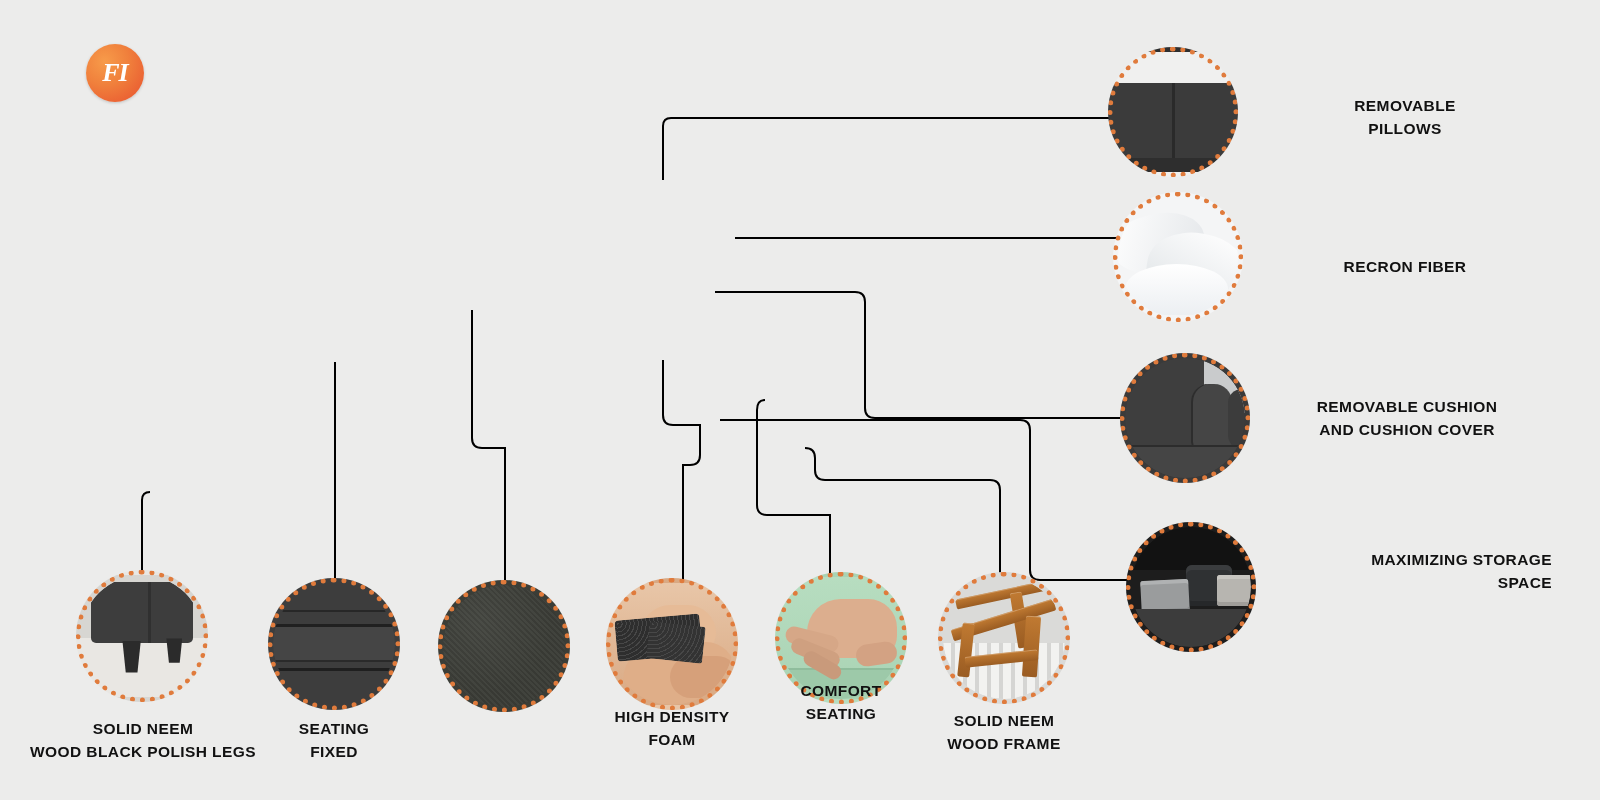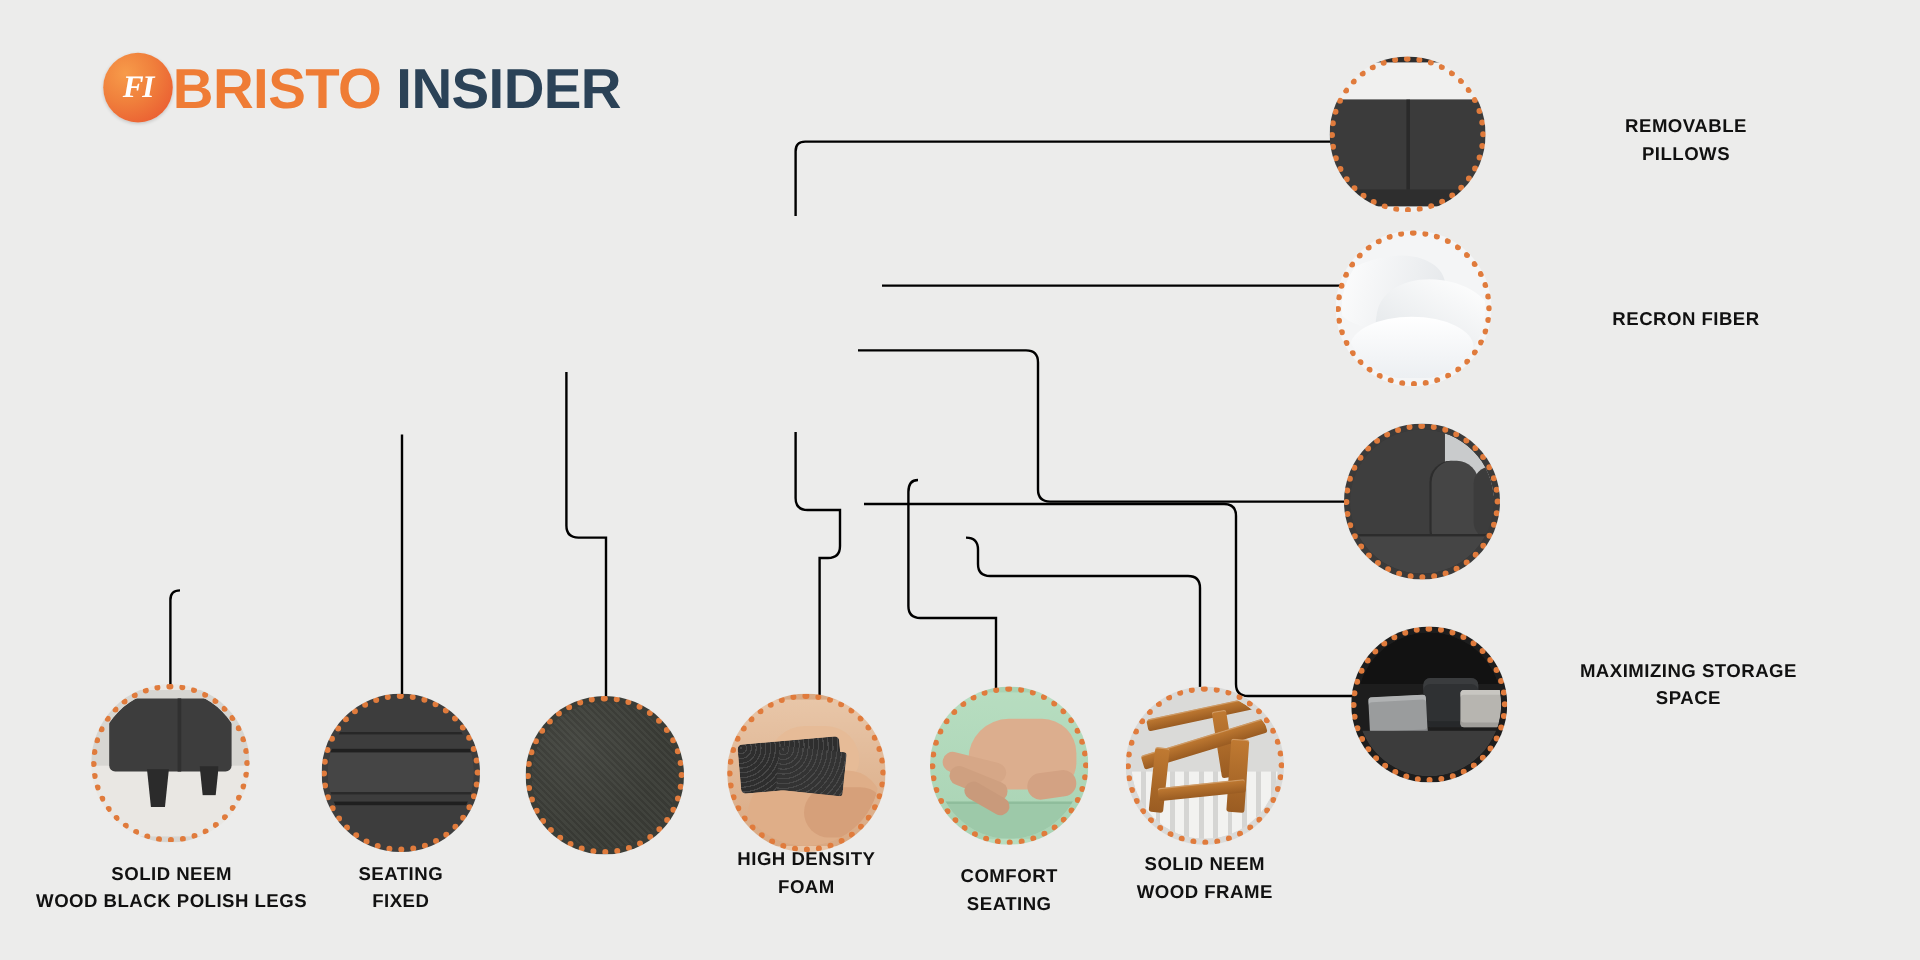--- a/index.html
+++ b/index.html
@@ -167,24 +167,20 @@
 </style>
 </head>
 <body>
 
 <div id="stage">
 
   <div class="header">
     <div class="logo-badge">
       <div class="mono">FI</div>
     </div>
-    <div class="brand">
-      <span class="b1">BRISTO</span>
-      <span class="b2">INSIDER</span>
-    </div>
   </div>
 
 
   <svg class="lines" viewBox="0 0 1600 800">
 
     <path d="M663,180 L663,126 Q663,118 671,118 L1125,118"></path>
 
     <path d="M735,238 L1130,238 L1138,238"></path>
 
     <path d="M715,292 L855,292 Q865,292 865,302 L865,408 Q865,418 875,418 L1130,418"></path>
@@ -289,33 +285,35 @@
       <div class="w we"></div>
       <div class="w wf"></div>
     </div>
   </div>
 
   <div class="callout" style="left:1270px;top:95px;width:270px;text-align:center;">REMOVABLE
 PILLOWS</div>
 
   <div class="callout" style="left:1270px;top:256px;width:270px;text-align:center;">RECRON FIBER</div>
 
-
-  <div class="callout" style="left:1262px;top:549px;width:290px;text-align:center;">MAXIMIZING STORAGE
+  <div class="callout" style="left:1262px;top:396px;width:290px;text-align:center;">REMOVABLE CUSHION
+AND CUSHION COVER</div>
+
+  <div class="callout" style="left:1262px;top:549px;width:290px;text-align:right;">MAXIMIZING STORAGE
 SPACE</div>
 
   <div class="callout" style="left:12px;top:718px;width:262px;">SOLID NEEM
 WOOD BLACK POLISH LEGS</div>
 
   <div class="callout" style="left:244px;top:718px;width:180px;">SEATING
 FIXED</div>
 
 
   <div class="callout" style="left:582px;top:706px;width:180px;">HIGH DENSITY
 FOAM</div>
 
-  <div class="callout" style="left:751px;top:720px;width:180px;">COMFORT
+  <div class="callout" style="left:751px;top:680px;width:180px;">COMFORT
 SEATING</div>
 
   <div class="callout" style="left:914px;top:710px;width:180px;">SOLID NEEM
 WOOD FRAME</div>
 
 </div>
 
 </body></html>

